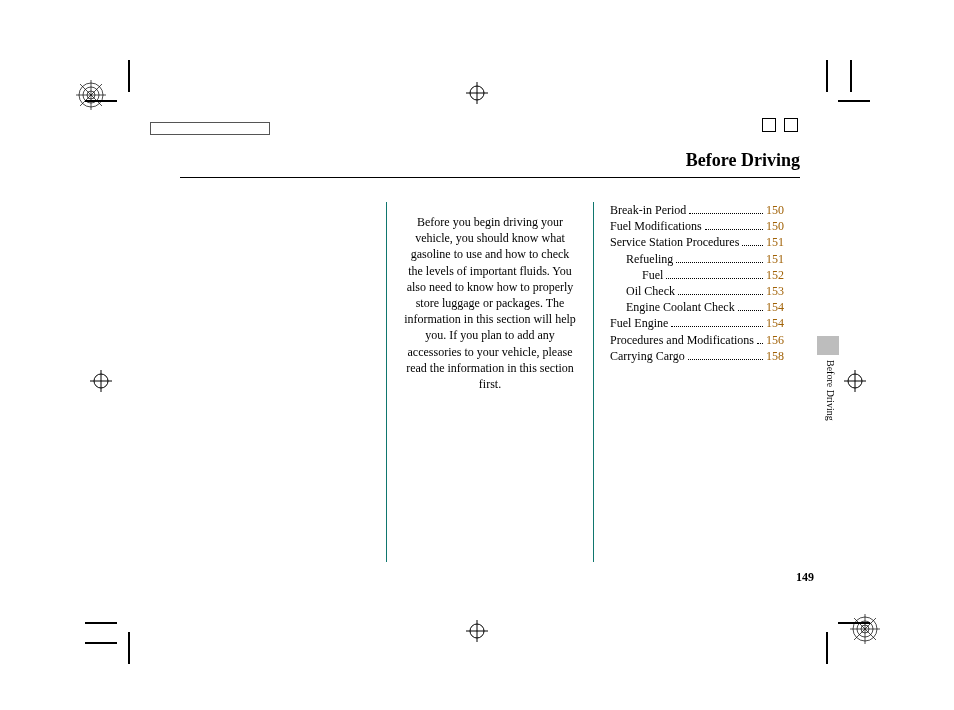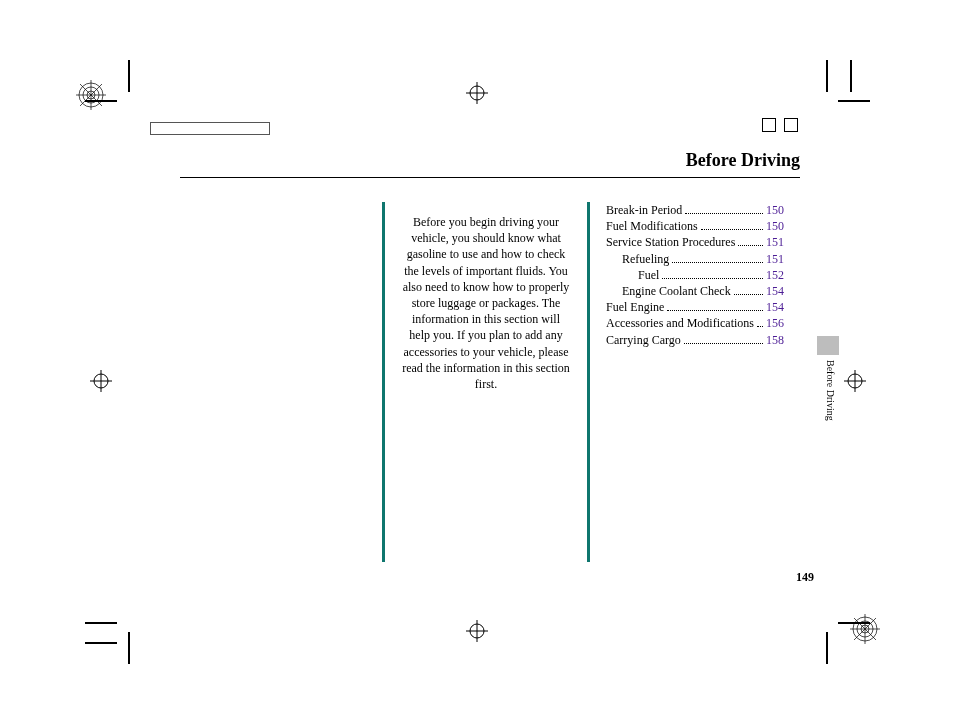--- a/index.html
+++ b/index.html
@@ -12,28 +12,28 @@
   .sq{position:absolute;width:14px;height:14px;border:1.5px solid #000;box-sizing:border-box}
   .thinbox{position:absolute;border:1px solid #555;box-sizing:border-box}
   
   .cm-h{height:2px}.cm-v{width:2px}
   
   .page{position:absolute;left:180px;top:150px;width:620px;height:430px}
   .title{font-family:"Times New Roman",serif;font-weight:bold;font-size:18px;text-align:right;margin:0 0 6px 0}
   .rule{border:none;border-top:1px solid #000;margin:0 0 24px 0}
   .cols{display:flex;gap:0;height:360px}
   .col{flex:1;padding:0 16px;box-sizing:border-box;font-size:12px;line-height:1.35}
-  .col+.col{border-left:3px solid #0f766e}
+  .col+.col{border-left:1px solid #0f766e}
   .intro{text-align:center}
   .toc-row{display:flex;white-space:nowrap;align-items:baseline}
   .toc-row.indent1{padding-left:16px}
   .toc-row.indent2{padding-left:32px}
   .toc-label{}
   .dots{flex:1;border-bottom:1px dotted #000;margin:0 3px 3px 3px;min-width:6px}
-  .toc-page{color:#4c1d95}
+  .toc-page{color:#a16207}
   .pagenum{position:absolute;right:140px;top:570px;font-weight:bold;font-size:12px}
   .sidetab{position:absolute;right:115px;top:336px;width:22px;height:19px;background:#bdbdbd}
   .sidelabel{position:absolute;right:118px;top:360px;font-size:10px;writing-mode:vertical-rl;font-family:"Times New Roman",serif}
 </style>
 </head>
 <body>
 
 <div class="corner cm-h" style="left:85px;top:100px;width:32px"></div>
 <div class="corner cm-v" style="left:128px;top:60px;height:32px"></div>
 <div class="rosette" style="left:76px;top:80px">
@@ -135,31 +135,36 @@
           <span class="toc-label">Refueling</span>
           <span class="dots"></span>
           <a class="toc-page">151</a>
         </div>
         <div class="toc-row indent2">
           <span class="toc-label">Fuel</span>
           <span class="dots"></span>
           <a class="toc-page">152</a>
         </div>
         <div class="toc-row indent1">
+          <span class="toc-label">Oil Check</span>
+          <span class="dots"></span>
+          <a class="toc-page">153</a>
+        </div>
+        <div class="toc-row indent1">
           <span class="toc-label">Engine Coolant Check</span>
           <span class="dots"></span>
           <a class="toc-page">154</a>
         </div>
         <div class="toc-row">
           <span class="toc-label">Fuel Engine</span>
           <span class="dots"></span>
           <a class="toc-page">154</a>
         </div>
         <div class="toc-row">
-          <span class="toc-label">Accessories and Modifications</span>
+          <span class="toc-label">Procedures and Modifications</span>
           <span class="dots"></span>
           <a class="toc-page">156</a>
         </div>
         <div class="toc-row">
           <span class="toc-label">Carrying Cargo</span>
           <span class="dots"></span>
           <a class="toc-page">158</a>
         </div>
       </div>
   </div>

